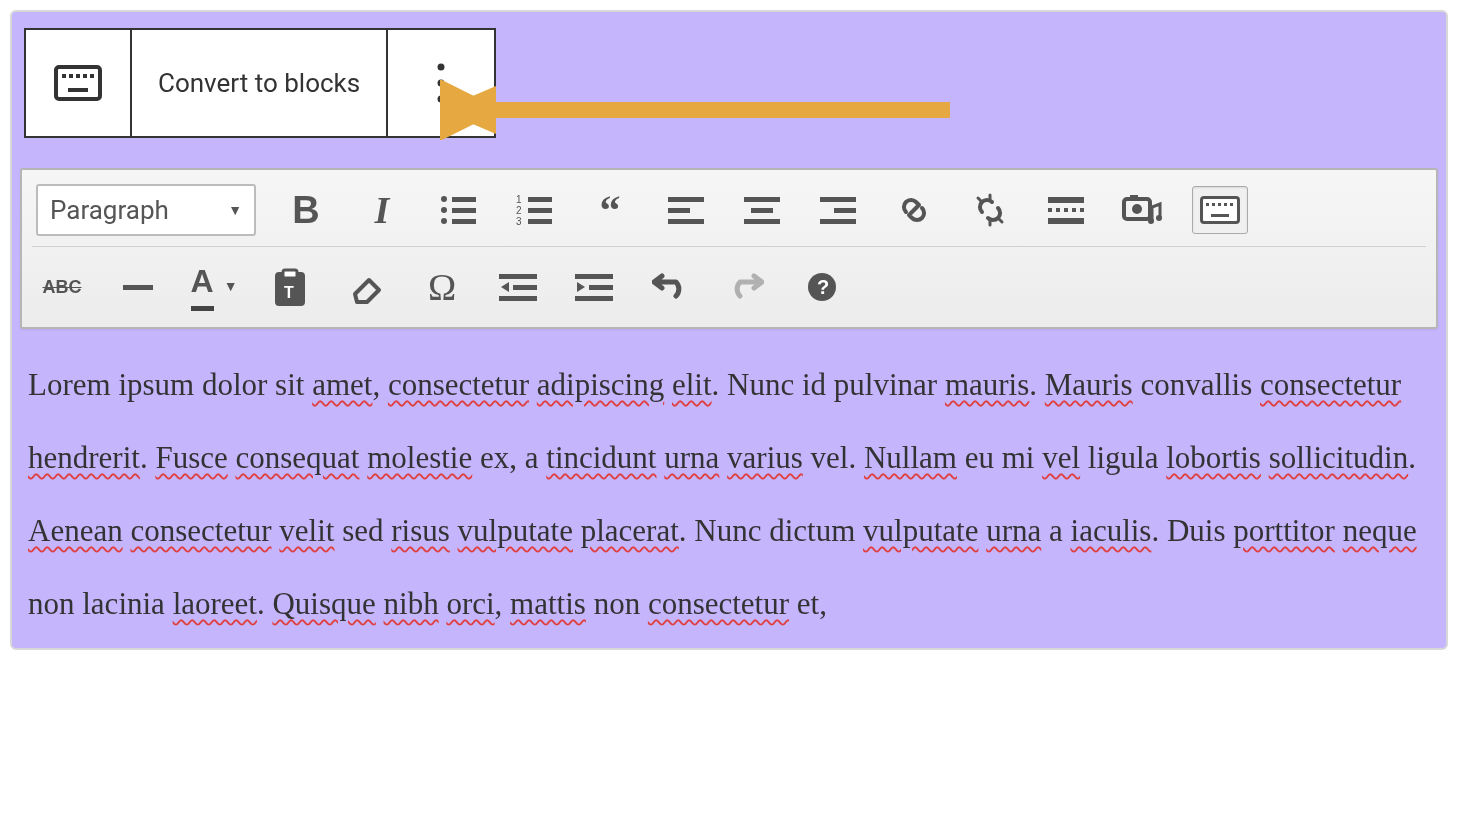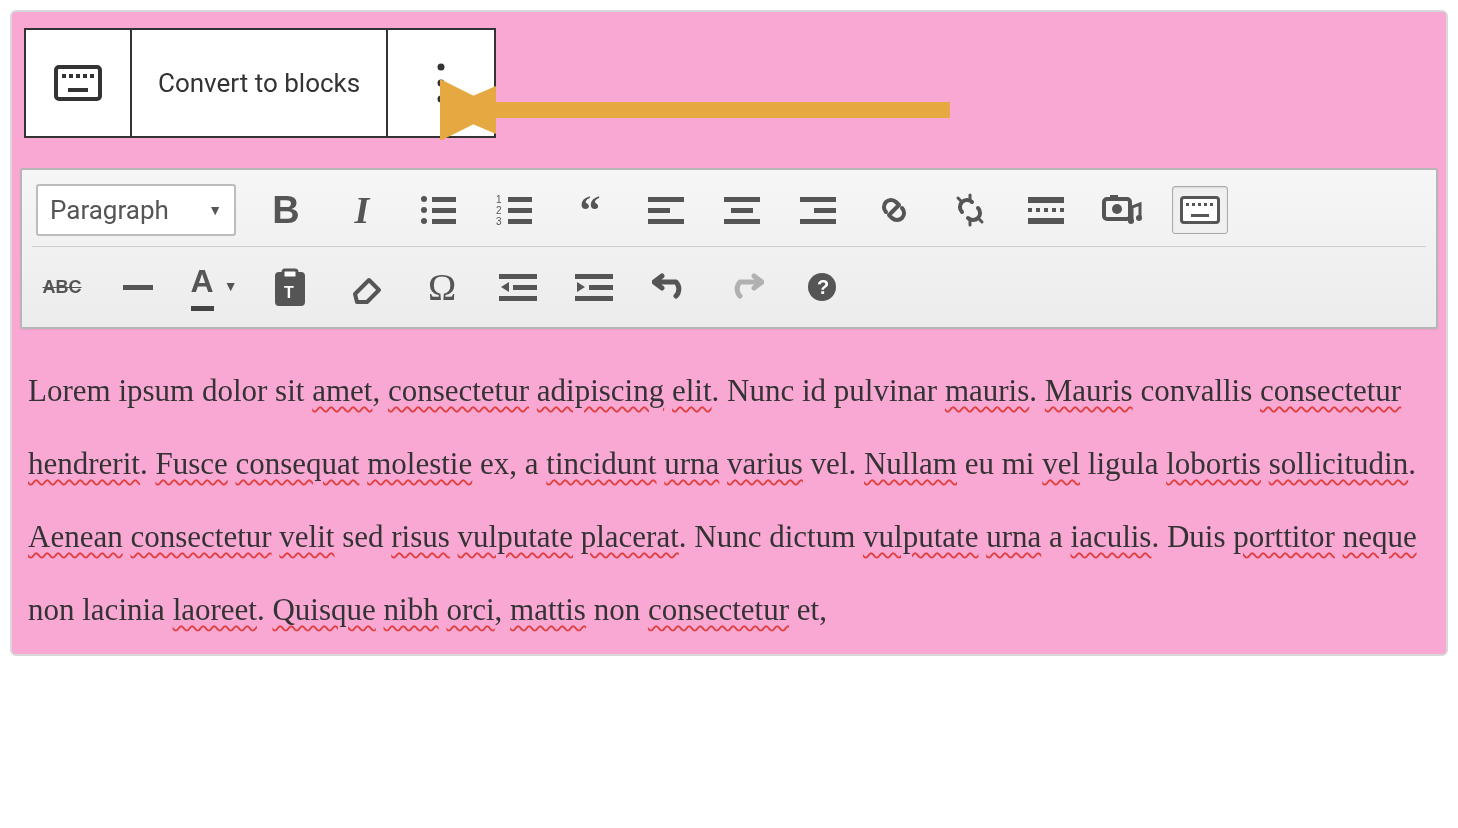--- a/index.html
+++ b/index.html
@@ -6,21 +6,21 @@
     body {
       font-family: -apple-system, BlinkMacSystemFont, "Segoe UI", Roboto, sans-serif;
       background: #fff;
       padding: 10px;
       width: 1458px;
     }
     .outer-border {
       border: 2px solid #d8d8d8;
       border-radius: 6px;
       padding: 16px 8px 8px 8px;
-      background: #f9a8d4;
+      background: #c4b5fd;
     }
     .block-toolbar {
       display: inline-flex;
       border: 2px solid #333;
       background: #fff;
       margin-bottom: 30px;
       margin-left: 4px;
     }
     .block-toolbar > div {
       display: flex;
@@ -93,21 +93,21 @@
     }
     .mce-row {
       display: flex;
       align-items: center;
       gap: 24px;
       padding: 8px 4px;
     }
     .mce-row + .mce-row { border-top: 1px solid #d0d0d0; margin-top: 2px; padding-top: 14px; }
 
     .format-select {
-      width: 200px;
+      width: 220px;
       height: 52px;
       border: 2px solid #bcbcbc;
       border-radius: 3px;
       background: #fff;
       display: flex;
       align-items: center;
       justify-content: space-between;
       padding: 0 12px;
       font-size: 26px;
       color: #555;
@@ -151,21 +151,21 @@
       padding-bottom: 6px;
       border-bottom: 5px solid #444;
     }
     .text-color .tri { font-size: 14px; color: #555; }
 
     .content {
       font-family: Georgia, 'Times New Roman', serif;
       font-size: 31px;
       line-height: 2.35;
       color: #333;
-      padding: 26px 8px 0 8px;
+      padding: 20px 8px 0 8px;
     }
     .spell {
       text-decoration-line: underline;
       text-decoration-style: wavy;
       text-decoration-color: #e04040;
       text-decoration-thickness: 1.5px;
       text-underline-offset: 5px;
     }
 
     .hr-icon {

